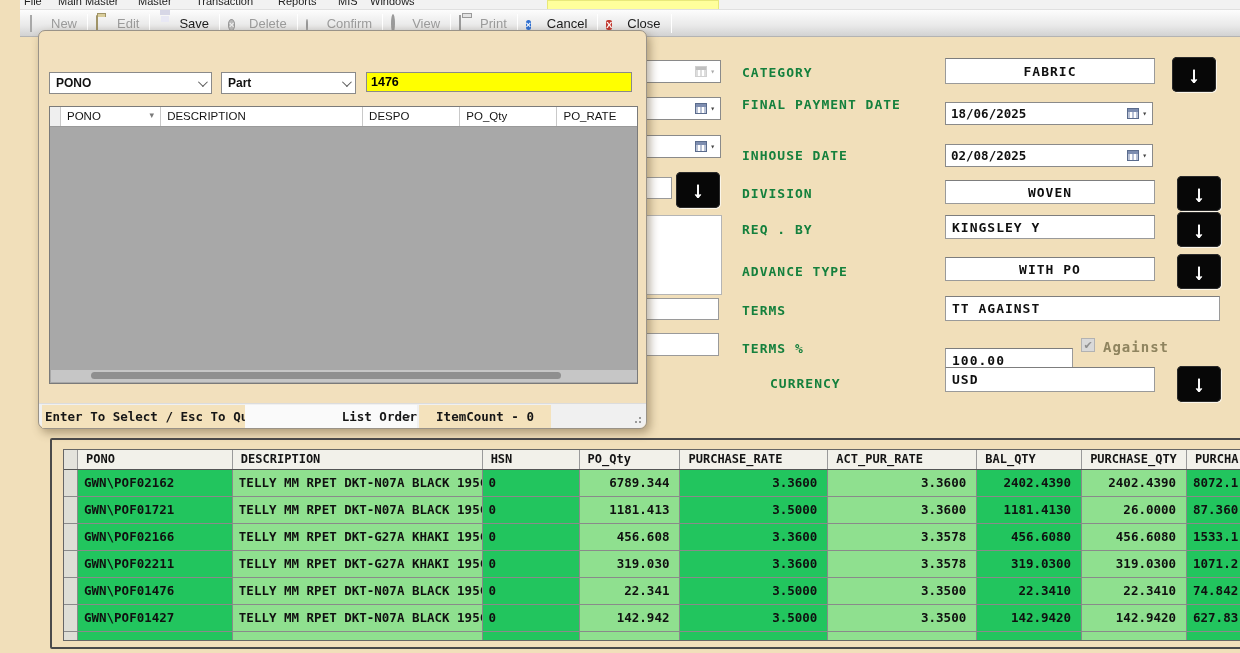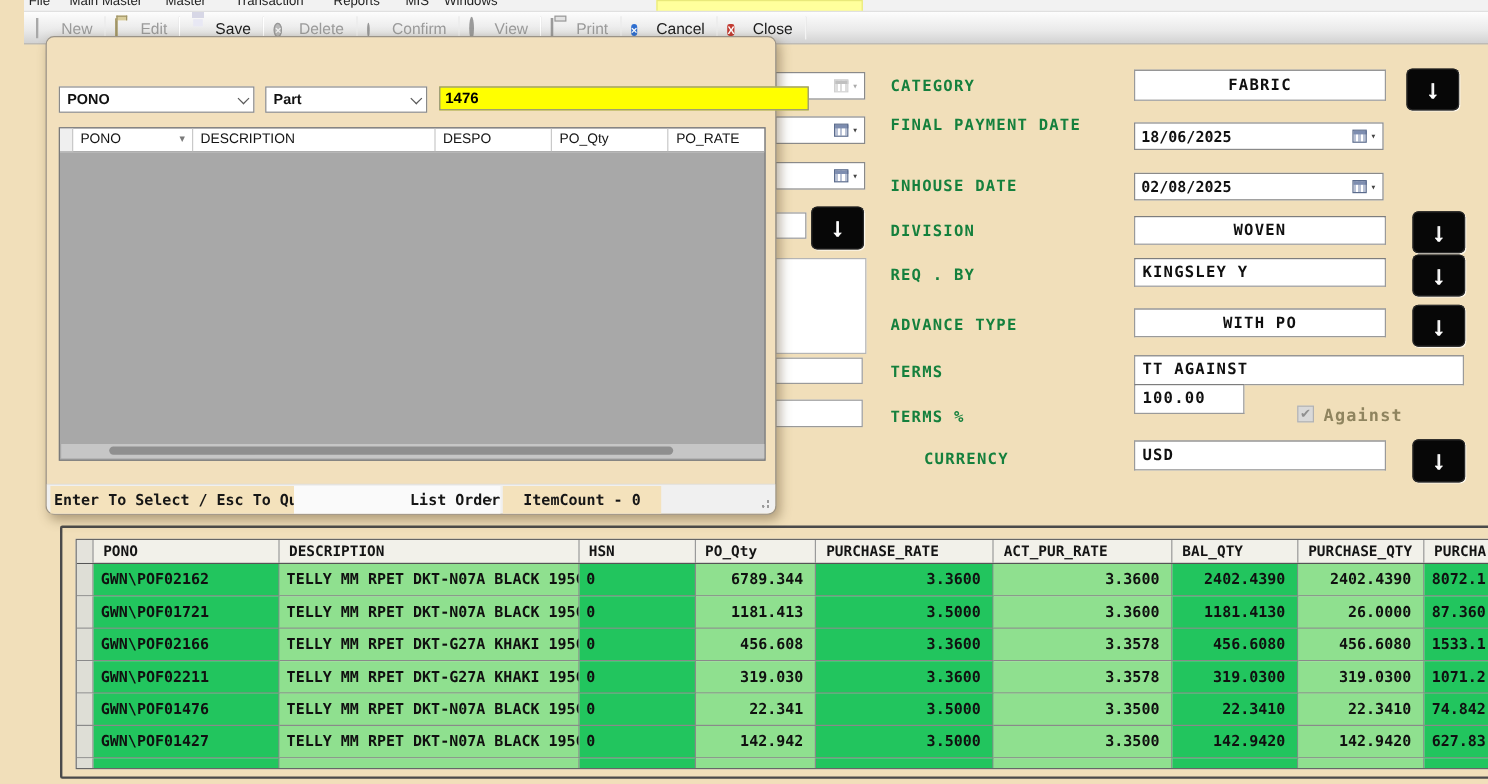--- a/index.html
+++ b/index.html
@@ -33,21 +33,21 @@
   .i-cancel { width:14px; height:14px; background:#2f6fd0; border-radius:3px; color:#fff; font-size:9px; line-height:14px; text-align:center; font-weight:bold; }
   .i-close { width:14px; height:14px; background:#c23a31; border-radius:2px; color:#fff; font-size:9px; line-height:14px; text-align:center; font-weight:bold; }
 
   
   #dialog { left:18px; top:30px; width:609px; height:399px; background:#f2e0bd; border:1px solid #9a9388; border-radius:7px; box-shadow:3px 4px 10px rgba(90,70,40,.45); z-index:40; }
   #dlg-titlebar { position:absolute; left:0; top:0; width:100%; height:25px; background:#fbfbfb; border-bottom:1px solid #e4e4e4; border-radius:7px 7px 0 0; display:flex; align-items:center; padding:0 10px; }
   #dlg-title { font-size:11px; color:#141414; }
   #dlg-close { margin-left:auto; font-size:13px; color:#333; padding:0 4px; }
   .dd { position:absolute; height:22px; background:#fff; border:1px solid #8a8a8a; display:flex; align-items:center; padding:0 6px; font-size:12px; font-weight:bold; color:#111; }
   .chev { margin-left:auto; width:7px; height:7px; border-right:1.5px solid #5a5a5a; border-bottom:1.5px solid #5a5a5a; transform:rotate(45deg) translateY(-2px); }
-  #dlg-search { position:absolute; left:327px; top:41px; width:308px; height:20px; background:#ffff00; border:1px solid #8a8a8a; font-family:"Liberation Sans",sans-serif; font-size:12.5px; font-weight:bold; color:#000; padding:0 4px; outline:none; }
+  #dlg-search { position:absolute; left:327px; top:41px; width:266px; height:20px; background:#ffff00; border:1px solid #8a8a8a; font-family:"Liberation Sans",sans-serif; font-size:12.5px; font-weight:bold; color:#000; padding:0 4px; outline:none; }
   #dlg-grid { position:absolute; left:10px; top:75px; width:589px; height:278px; background:#a8a8a8; border:1px solid #7a7a7a; overflow:hidden; }
   #dlg-grid-header { display:flex; height:20px; background:#ffffff; border-bottom:1px solid #9a9a9a; font-size:11.5px; color:#141414; }
   .dgh { border-right:1px solid #c9c9c9; padding:3px 4px 0 6px; white-space:nowrap; overflow:hidden; display:flex; align-items:flex-start; }
   .dgh-ind { width:8px; background:#efefef; }
   .sort-arrow { margin-left:auto; font-size:9px; color:#7a7a7a; padding-right:2px; }
   #dlg-hscroll { position:absolute; left:1px; bottom:1px; width:587px; height:12px; background:#c6c6c6; }
   #dlg-hthumb { position:absolute; left:40px; top:2px; width:470px; height:7px; background:#8f8f8f; border-radius:4px; }
   #dlg-status { position:absolute; left:0; bottom:0; width:100%; height:25px; background:#f0f0f0; border-top:1px solid #dcdcdc; border-radius:0 0 7px 7px; font-family:"DejaVu Sans Mono", monospace; font-size:12.5px; font-weight:bold; color:#161616; }
   .st-seg { position:absolute; top:1px; height:23px; display:flex; align-items:center; overflow:hidden; white-space:nowrap; }
   #st-hint { left:3px; width:203px; background:#f4e2bc; padding-left:3px; }
@@ -222,21 +222,21 @@
   <div class="flabel" style="left:742px; top:263px;">ADVANCE TYPE</div>
   <div class="fbox center" style="left:945px; top:257px; width:210px; height:24px;">WITH PO</div>
   <div class="blackbtn" style="left:1177px; top:254px; width:44px; height:35px;">
       <span>↓</span>
     </div>
 
   <div class="flabel" style="left:742px; top:302px;">TERMS</div>
   <div class="fbox" style="left:945px; top:296px; width:275px; height:25px;">TT AGAINST</div>
 
   <div class="flabel" style="left:742px; top:340px;">TERMS %</div>
-  <div class="fbox" style="left:945px; top:320px; width:92px; height:25px;">100.00</div>
+  <div class="fbox" style="left:945px; top:348px; width:128px; height:25px;">100.00</div>
   <div class="chkbox" style="left:1081px; top:338px;">✔</div>
   <div class="chklabel" style="left:1103px; top:339px;">Against</div>
 
   <div class="flabel" style="left:742px; top:375px;margin-left:28px;">CURRENCY</div>
   <div class="fbox" style="left:945px; top:367px; width:210px; height:25px;">USD</div>
   <div class="blackbtn" style="left:1177px; top:366px; width:44px; height:36px;">
       <span>↓</span>
     </div>
 
   <div id="dialog" class="abs">

